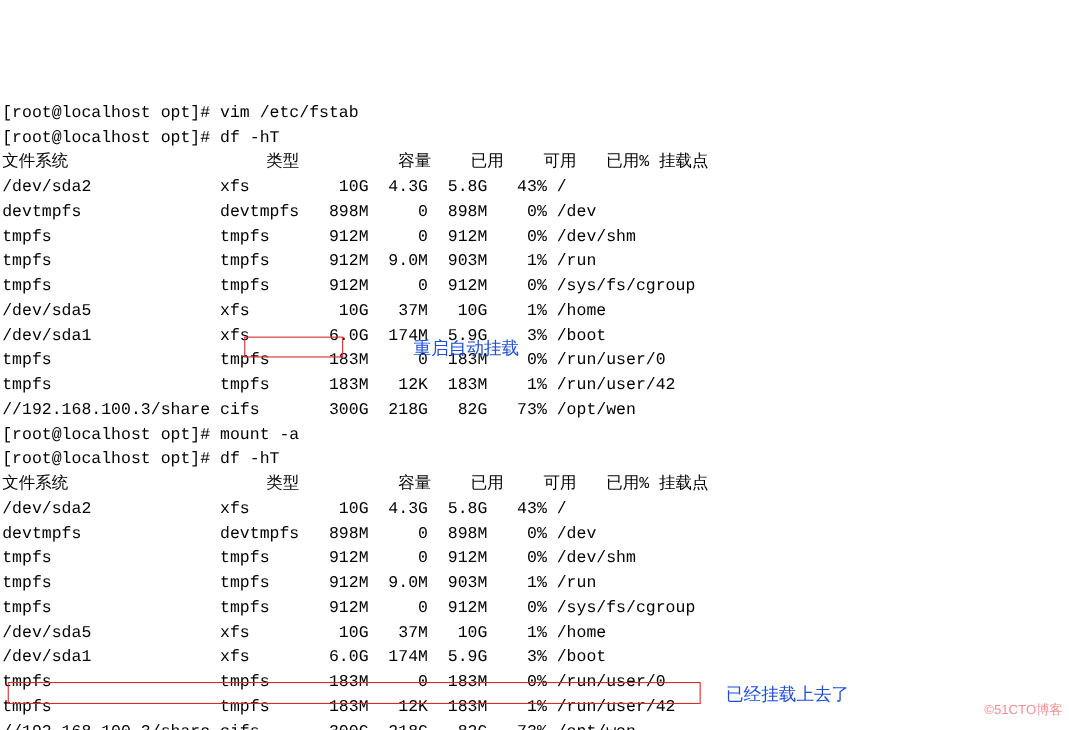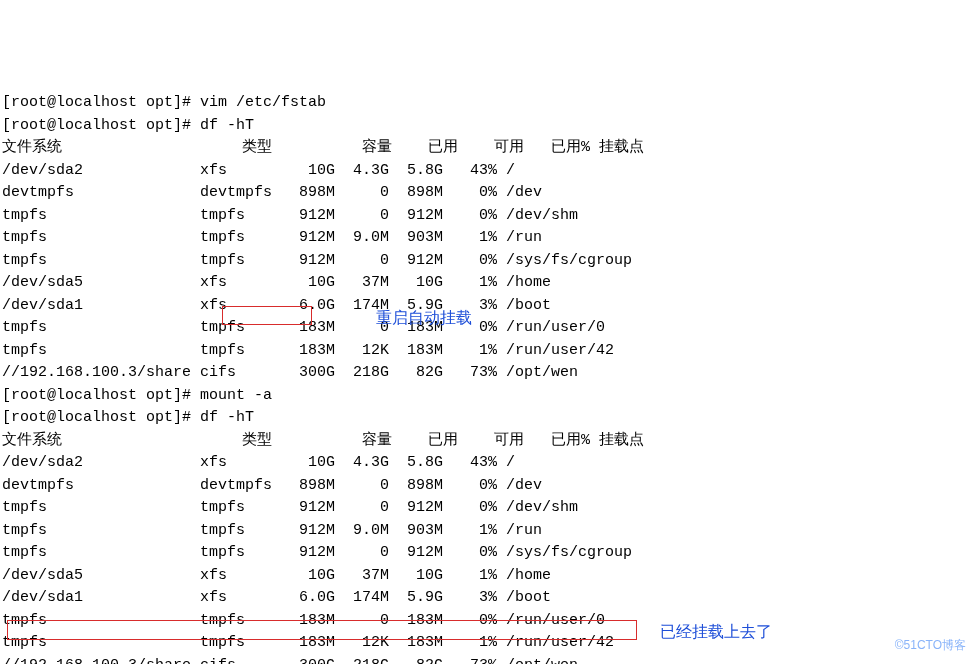--- a/index.html
+++ b/index.html
@@ -28,21 +28,21 @@
     .annotation {
       color: #1d4ed8;
       position: absolute;
       font-family: "SimSun", "Microsoft YaHei", sans-serif;
       font-size: 16px;
     }
     .watermark {
       position: absolute;
       right: 6px;
       bottom: 8px;
-      color: #3b82f6;
+      color: #ef4444;
       font-size: 12px;
       font-family: "Microsoft YaHei", sans-serif;
       opacity: 0.6;
     }
   </style>
 </head>
 <body>
 
 
 

